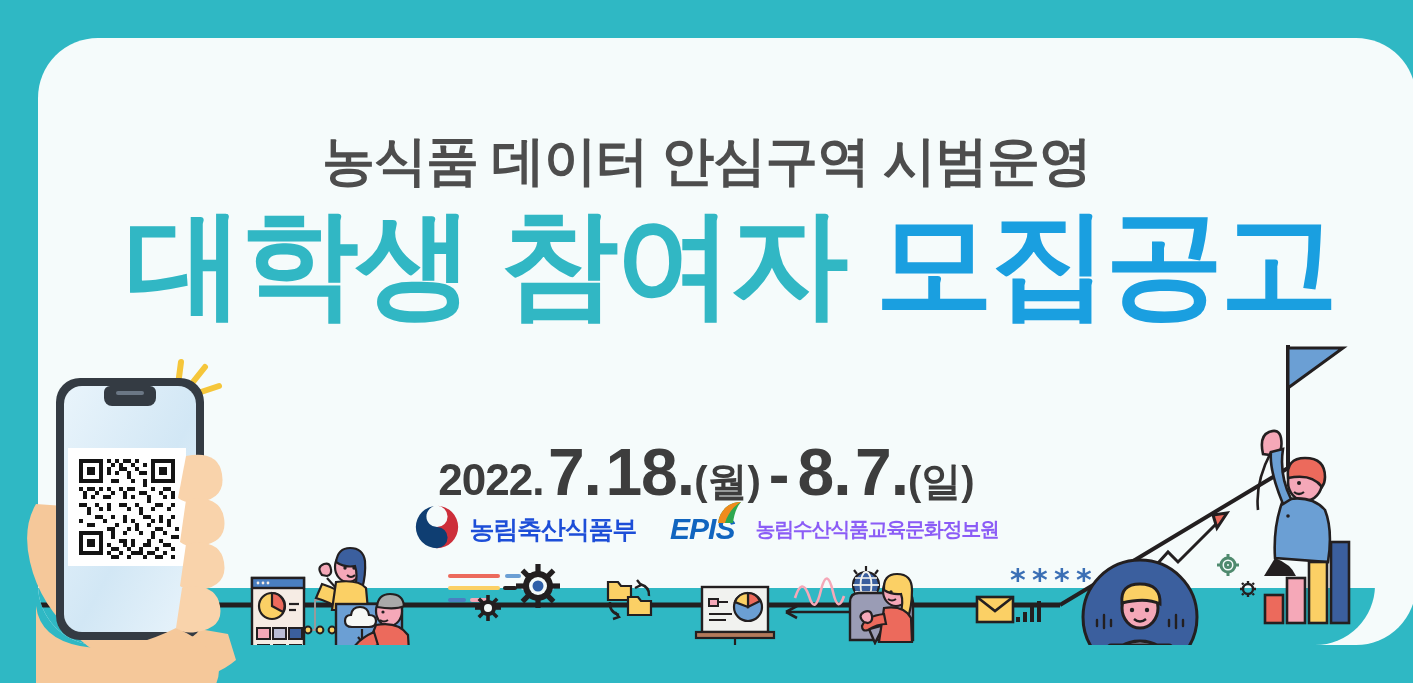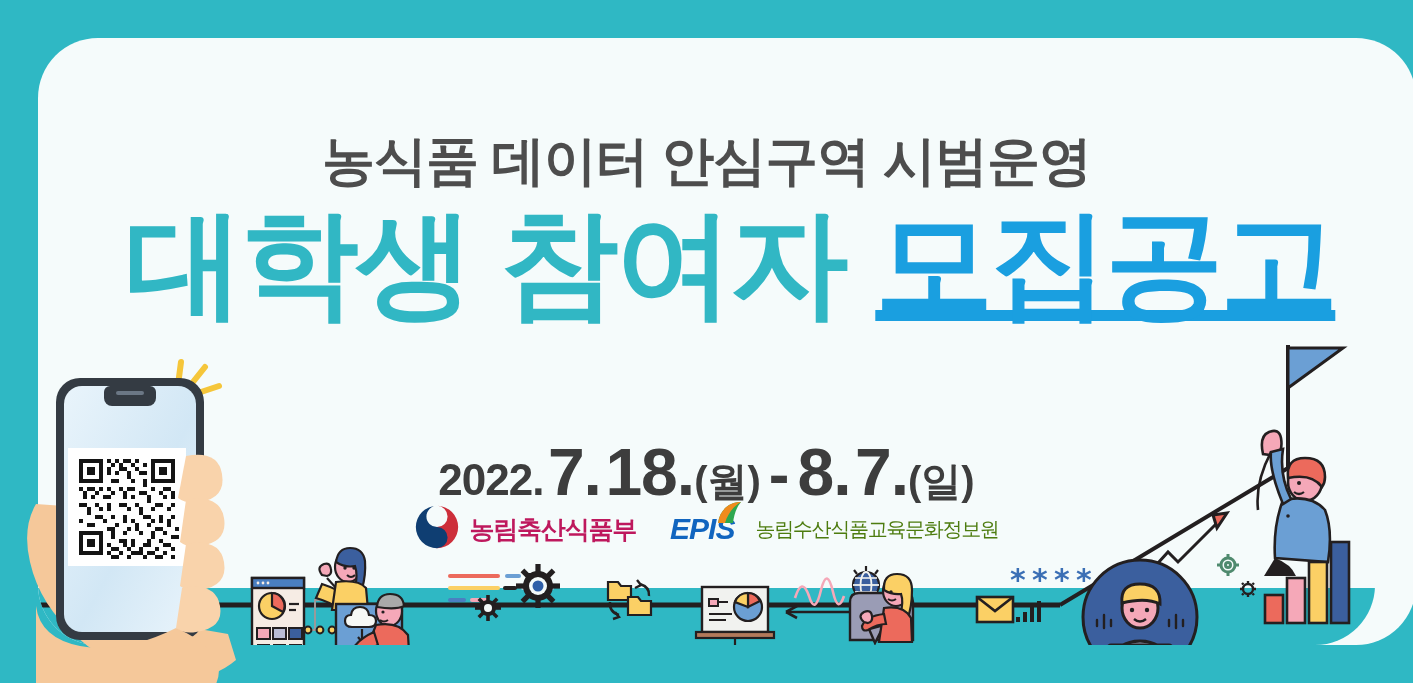--- a/index.html
+++ b/index.html
@@ -51,21 +51,21 @@
     top: 152px;
     width: 1337px;
     text-align: center;
     font-size: 118px;
     font-weight: bold;
     letter-spacing: -3px;
     white-space: nowrap;
     line-height: 1.25;
   }
   .t-teal { color: #31b7c4; margin-left: 48px; }
-  .t-blue { color: #1a9fe0; text-decoration: underline; }
+  .t-blue { color: #1a9fe0; }
 
   .dateline {
     position: absolute;
     left: 0;
     top: 368px;
     width: 1337px;
     text-align: center;
     color: #3d3d3d;
     white-space: nowrap;
     font-weight: bold;
@@ -88,28 +88,28 @@
     gap: 34px;
   }
   .logo-group {
     display: flex;
     align-items: center;
     gap: 9px;
   }
   .logo-text {
     font-size: 25px;
     font-weight: bold;
-    color: #be185d;
+    color: #1d4ed8;
     letter-spacing: -1.2px;
     white-space: nowrap;
   }
   .logo-text-sm {
     font-size: 20px;
-    font-weight: normal;
-    color: #4d7c0f;
+    font-weight: bold;
+    color: #8b5cf6;
     letter-spacing: -1.3px;
     white-space: nowrap;
   }
   .epis-word {
     font-size: 30px;
     font-weight: bold;
     font-style: italic;
     color: #1165bf;
     letter-spacing: -1px;
   }

